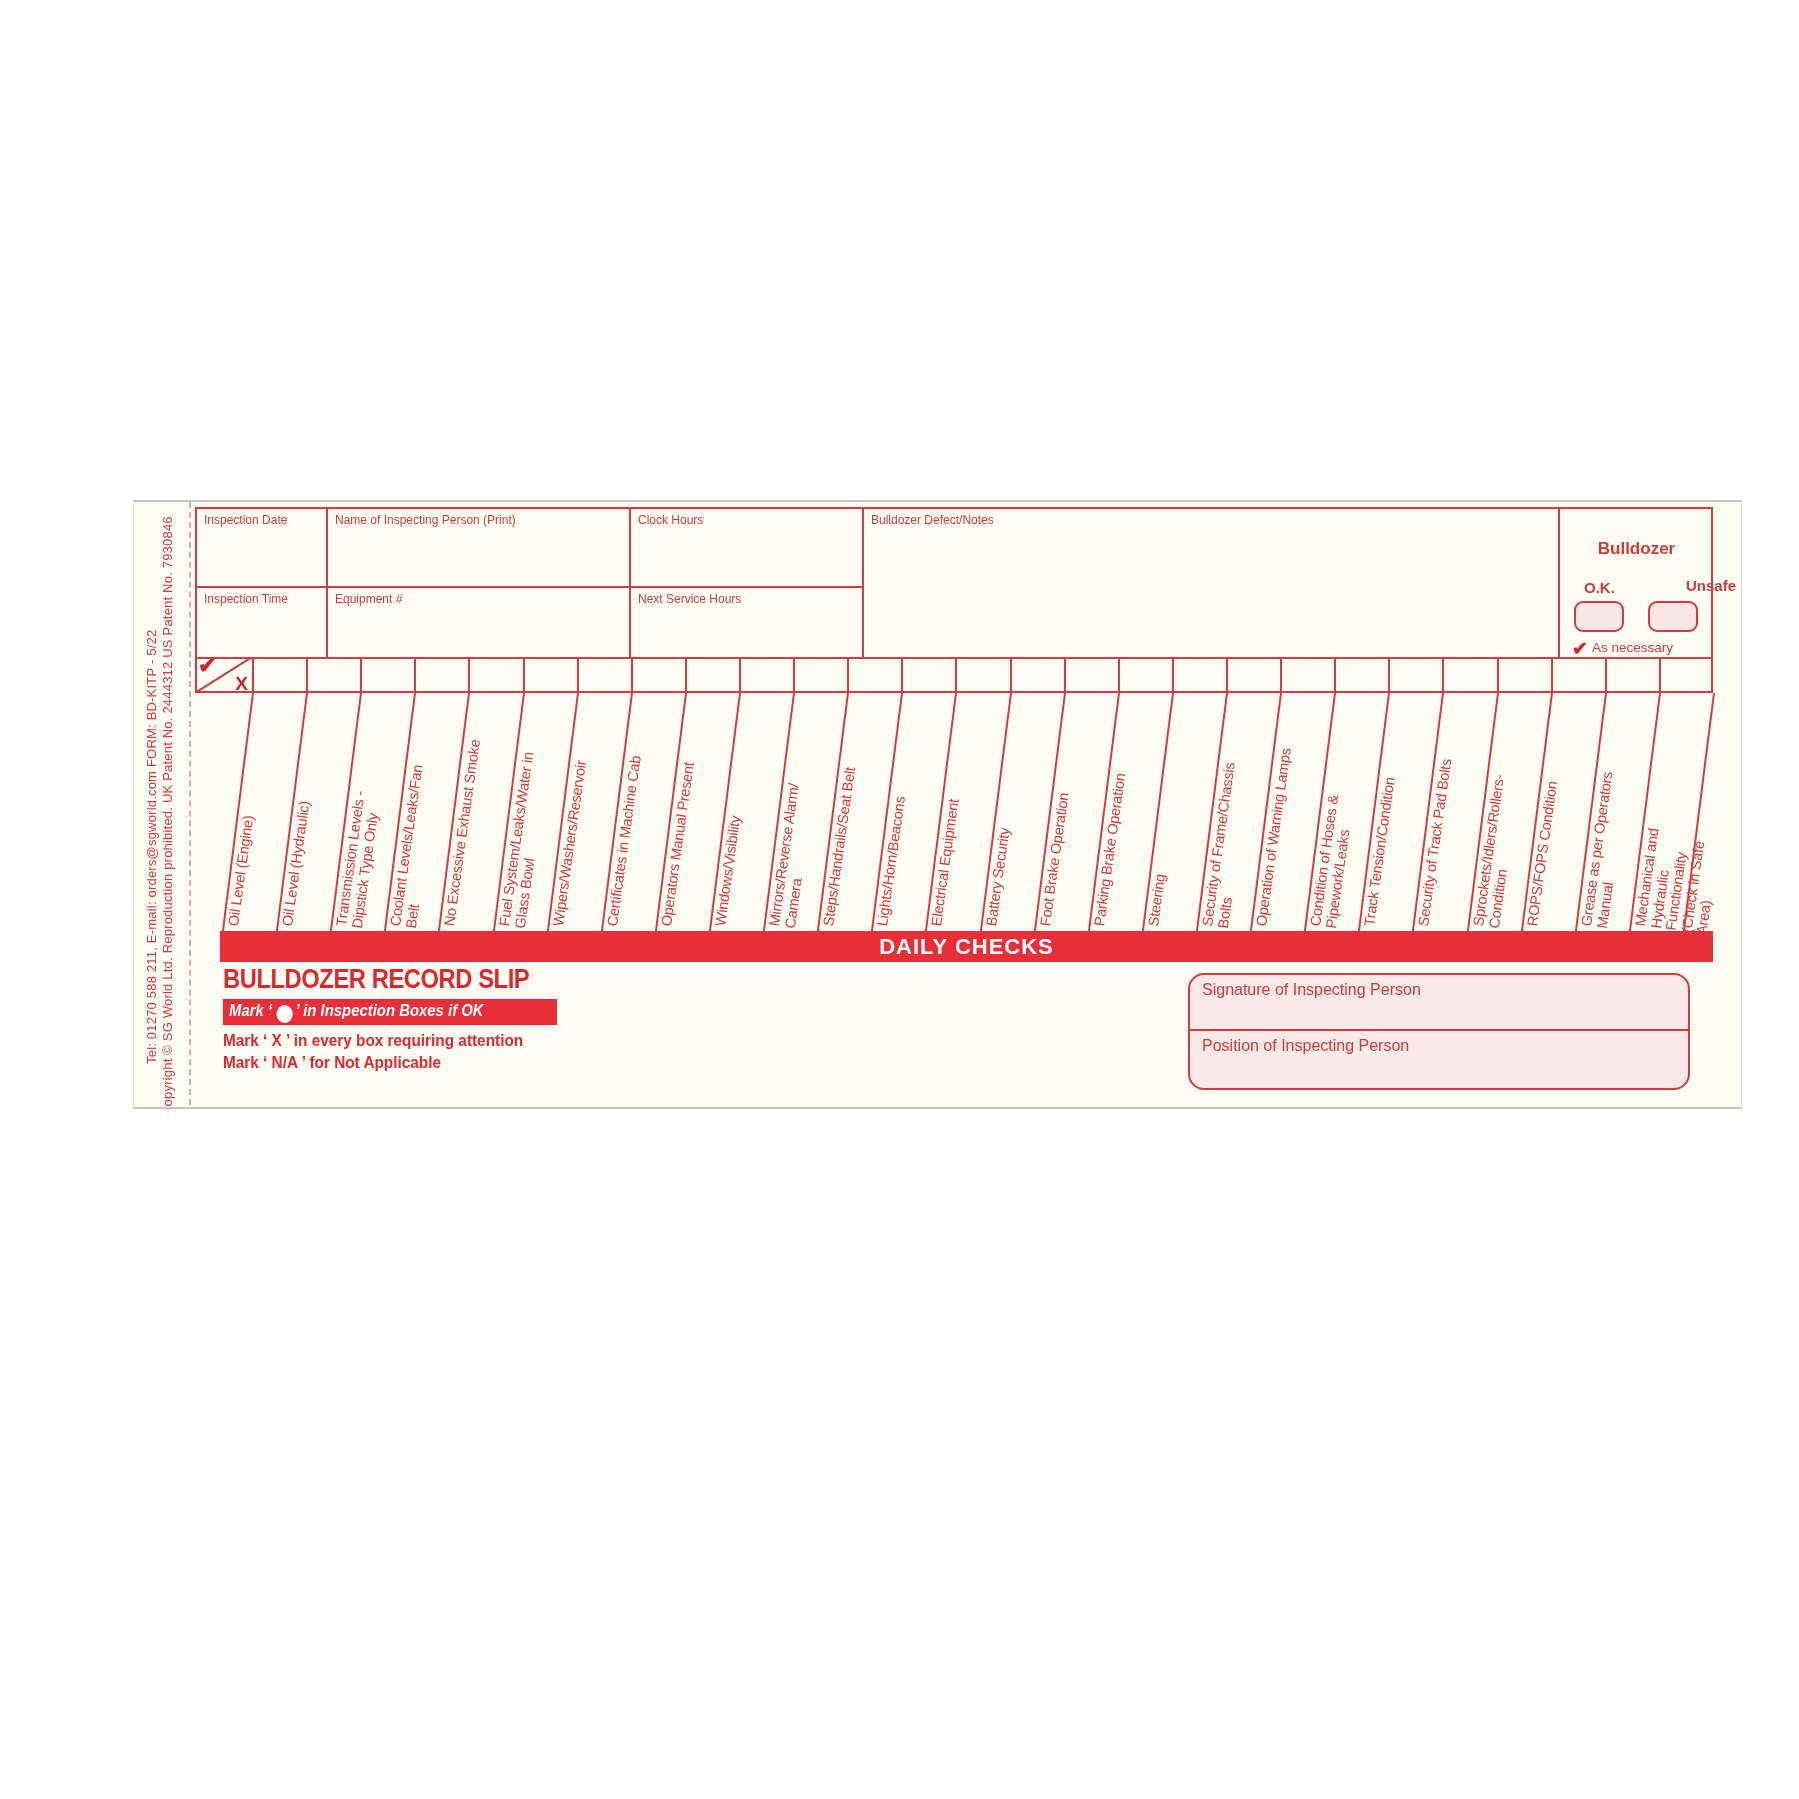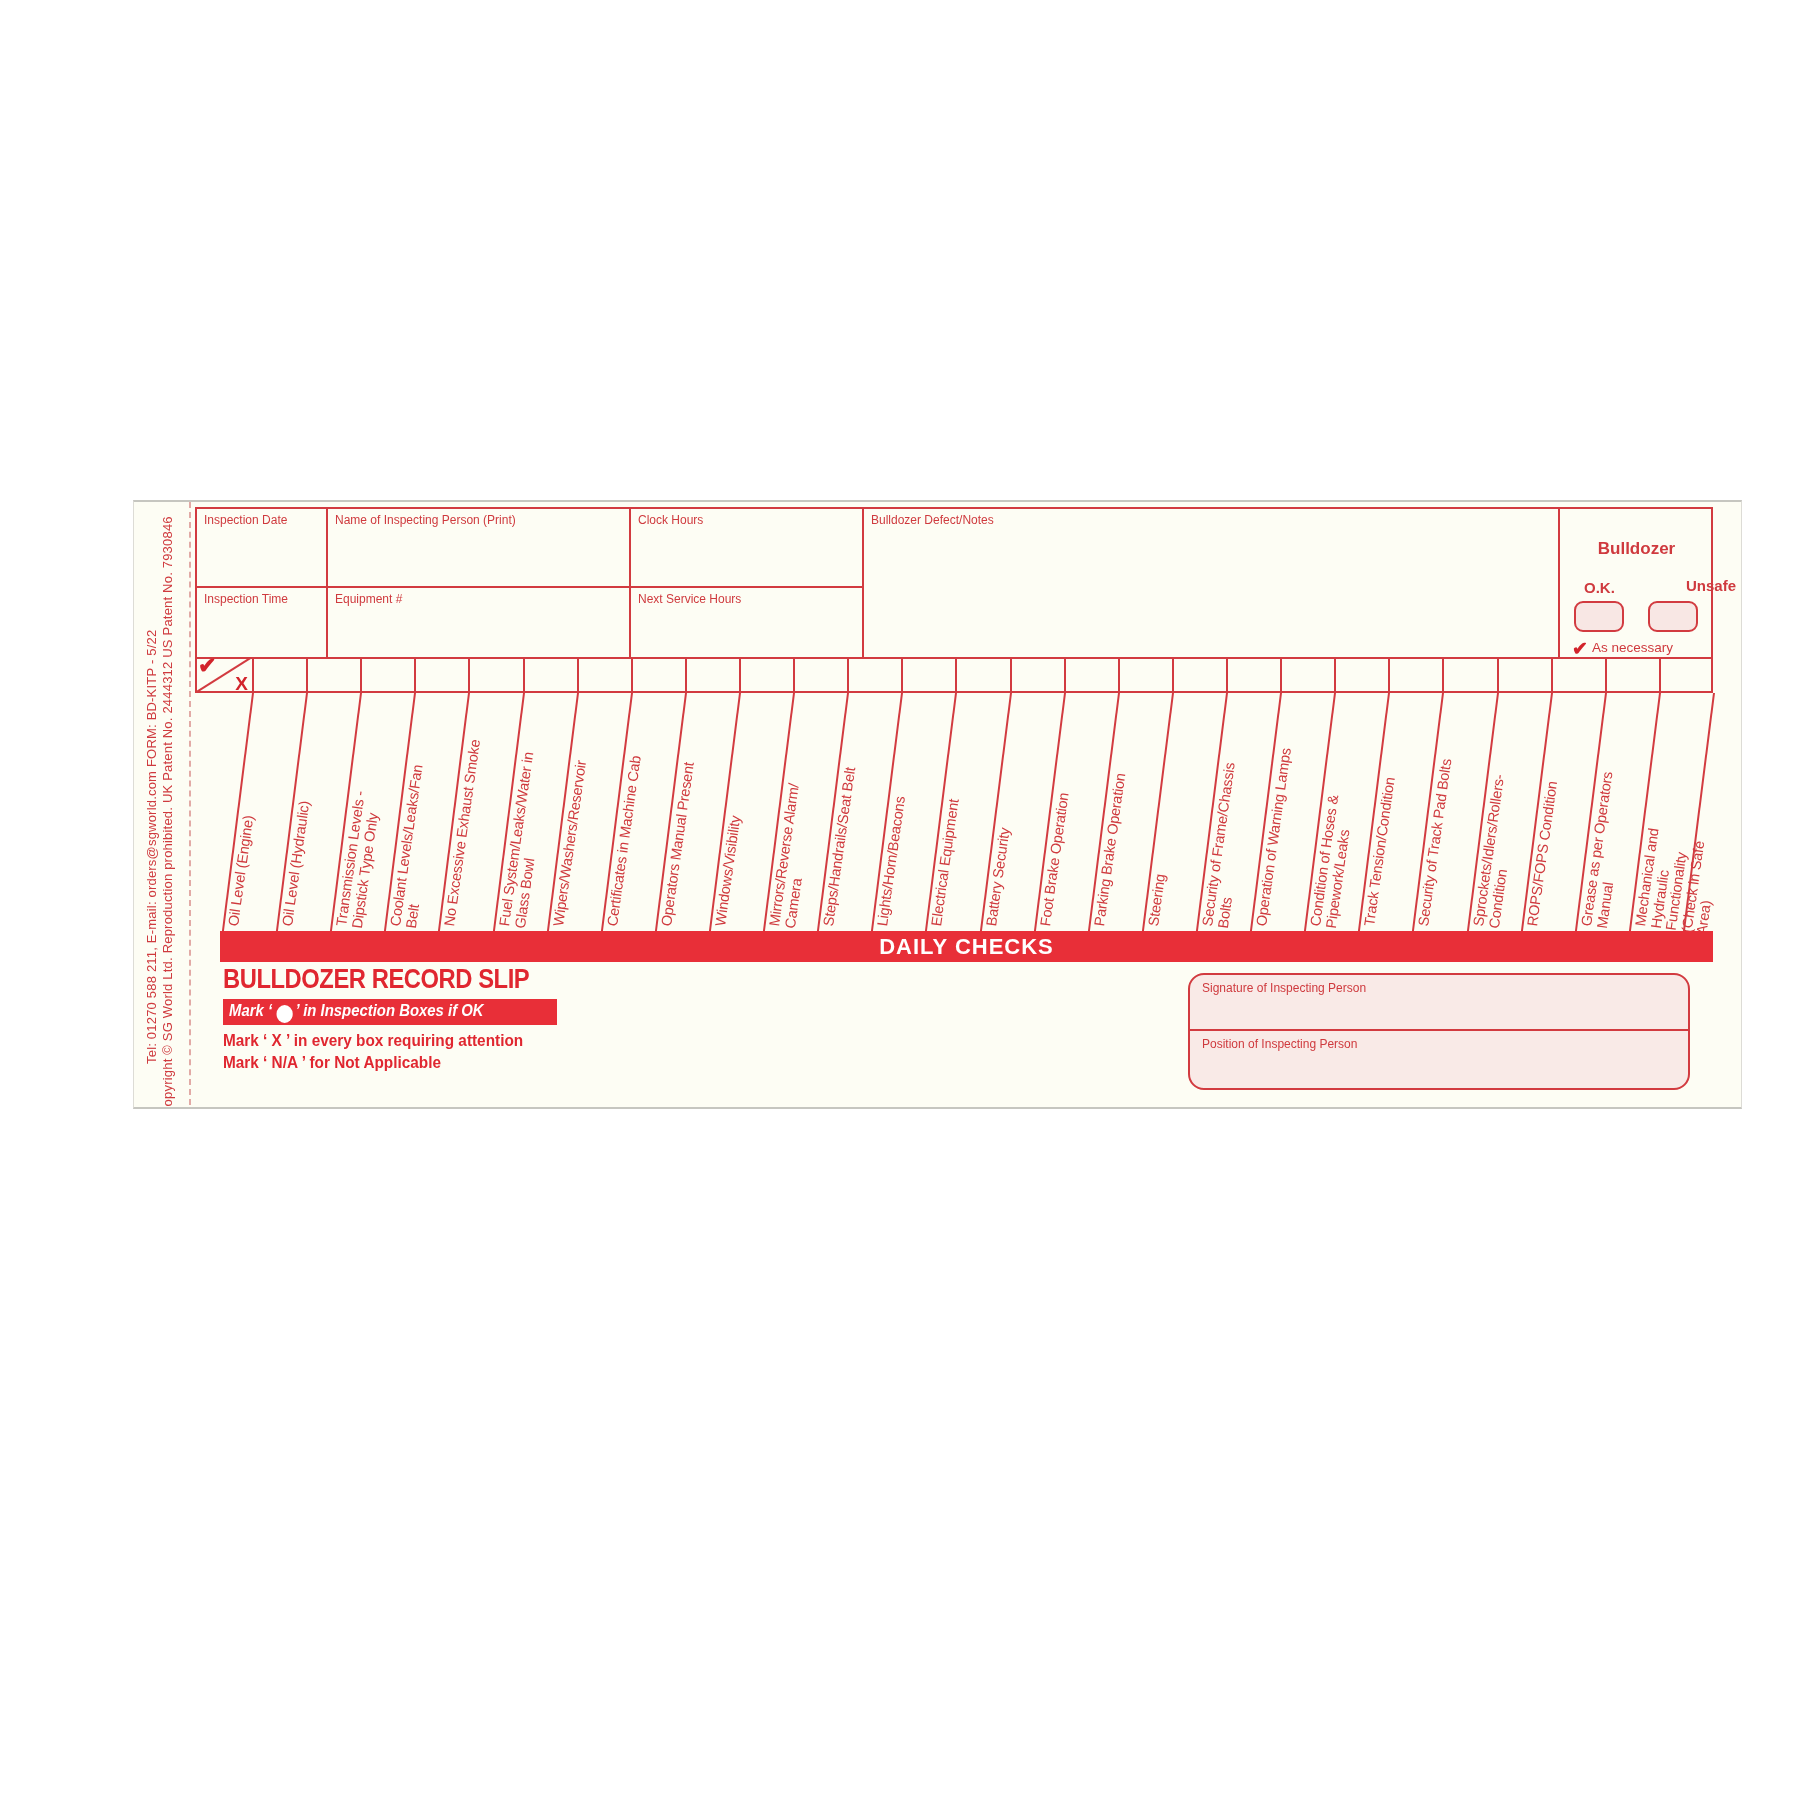--- a/index.html
+++ b/index.html
@@ -42,21 +42,21 @@
   .mark-bar,.mark-line{font-size:16.5px;font-weight:bold;white-space:nowrap;}
   .mark-bar span{color:#ffffff;transform:scaleX(.95);transform-origin:0 50%;display:inline-block;}
   .circle-check{display:inline-block;width:18px;height:18px;border-radius:50%;background:#ffffff;
                 color:#d2242b;font-size:14px;line-height:18px;text-align:center;font-weight:bold;
                 vertical-align:-3px;margin:0 2px;}
   .mark-line{position:absolute;left:89px;color:#e02730;transform:scaleX(.93);transform-origin:0 0;}
   
   .sigbox{position:absolute;left:1054px;top:471px;width:502px;height:117px;background:#f9eae7;
           border:2.5px solid #d23b40;border-radius:16px;box-sizing:border-box;overflow:hidden;}
   .sigbox .half{position:absolute;left:0;width:100%;box-sizing:border-box;padding:6px 0 0 12px;
-                font-size:12px;color:#cf3a3e;}
+                font-size:16px;color:#cf3a3e;}
   .sigbox .divider{position:absolute;left:0;top:54px;width:100%;height:2px;background:#d23b40;}
 </style>
 </head>
 <body>
 
 <div class="canvas">
   <div class="page">
 
     <div class="side-text" style="left:10px;top:562px;">Tel: 01270 588 211,  E-mail: orders@sgworld.com   FORM: BD-KITP - 5/22</div>
     <div class="side-text" style="left:26px;top:614px;">Copyright © SG World Ltd. Reproduction prohibited. UK Patent No. 2444312 US Patent No. 7930846</div>

